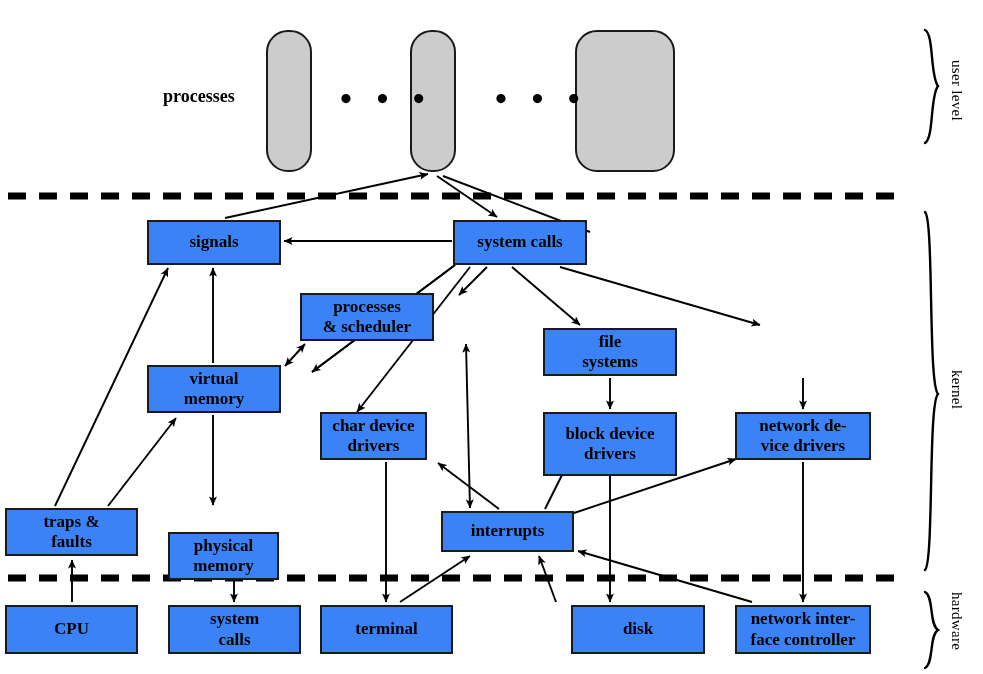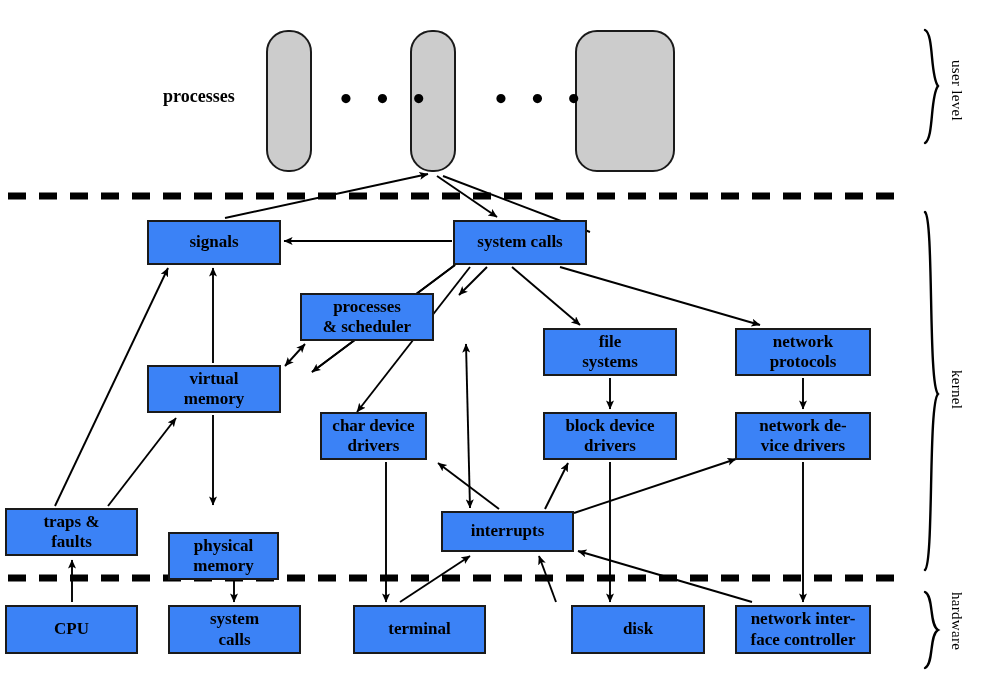--- a/index.html
+++ b/index.html
@@ -154,39 +154,37 @@
 
   <div class="ellipsis" style="left:340px;top:82px;">• • •</div>
   <div class="ellipsis" style="left:495px;top:82px;">• • •</div>
 
   <div class="nodebox" style="left:147px;top:220px;width:134px;height:45px;">signals</div>
   <div class="nodebox" style="left:453px;top:220px;width:134px;height:45px;">system calls</div>
   <div class="nodebox" style="left:300px;top:293px;width:134px;height:48px;">processes
 &amp; scheduler</div>
   <div class="nodebox" style="left:543px;top:328px;width:134px;height:48px;">file
 systems</div>
-  <div class="nodebox" style="left:735px;top:328px;width:136px;height:48px;">network
-protocols</div>
   <div class="nodebox" style="left:147px;top:365px;width:134px;height:48px;">virtual
 memory</div>
   <div class="nodebox" style="left:320px;top:412px;width:107px;height:48px;">char device
 drivers</div>
-  <div class="nodebox" style="left:543px;top:412px;width:134px;height:48px;">block device
+  <div class="nodebox" style="left:543px;top:412px;width:134px;height:64px;">block device
 drivers</div>
   <div class="nodebox" style="left:735px;top:412px;width:136px;height:48px;">network de-
 vice drivers</div>
   <div class="nodebox" style="left:5px;top:508px;width:133px;height:48px;">traps &amp;
 faults</div>
   <div class="nodebox" style="left:168px;top:508px;width:111px;height:48px;margin-top:24px;">physical
 memory</div>
   <div class="nodebox" style="left:5px;top:605px;width:133px;height:49px;">CPU</div>
   <div class="nodebox" style="left:441px;top:511px;width:133px;height:41px;">interrupts</div>
   <div class="nodebox" style="left:168px;top:605px;width:133px;height:49px;">system
 calls</div>
-  <div class="nodebox" style="left:320px;top:605px;width:133px;height:49px;margin-left:33px;">terminal</div>
+  <div class="nodebox" style="left:320px;top:605px;width:133px;height:49px;">terminal</div>
   <div class="nodebox" style="left:543px;top:605px;width:134px;height:49px;margin-left:28px;">disk</div>
   <div class="nodebox" style="left:735px;top:605px;width:136px;height:49px;">network inter-
 face controller</div>
 
   <div class="vlabel" style="left:948px;top:60px;">user level</div>
   <div class="vlabel" style="left:948px;top:370px;">kernel</div>
   <div class="vlabel" style="left:948px;top:592px;">hardware</div>
 
 </div>
 

